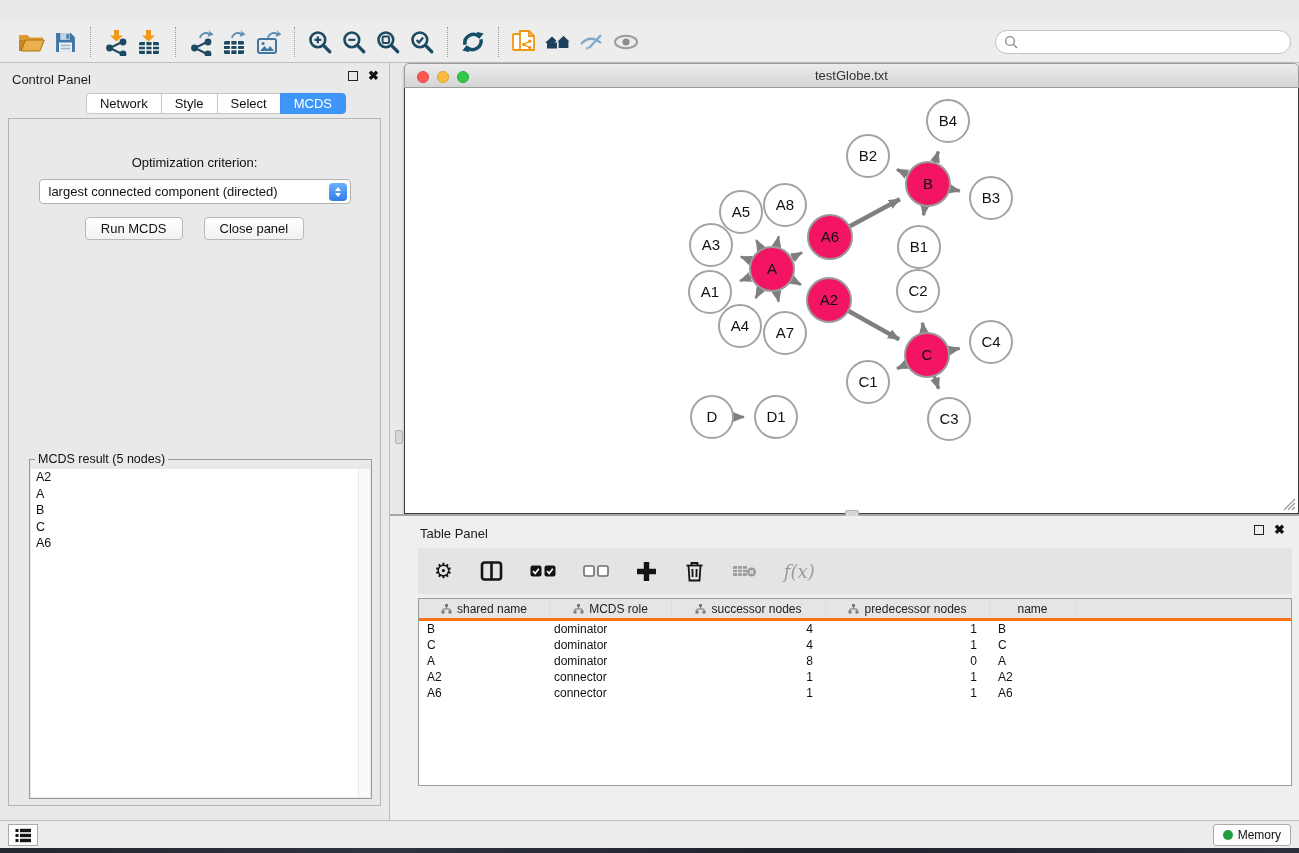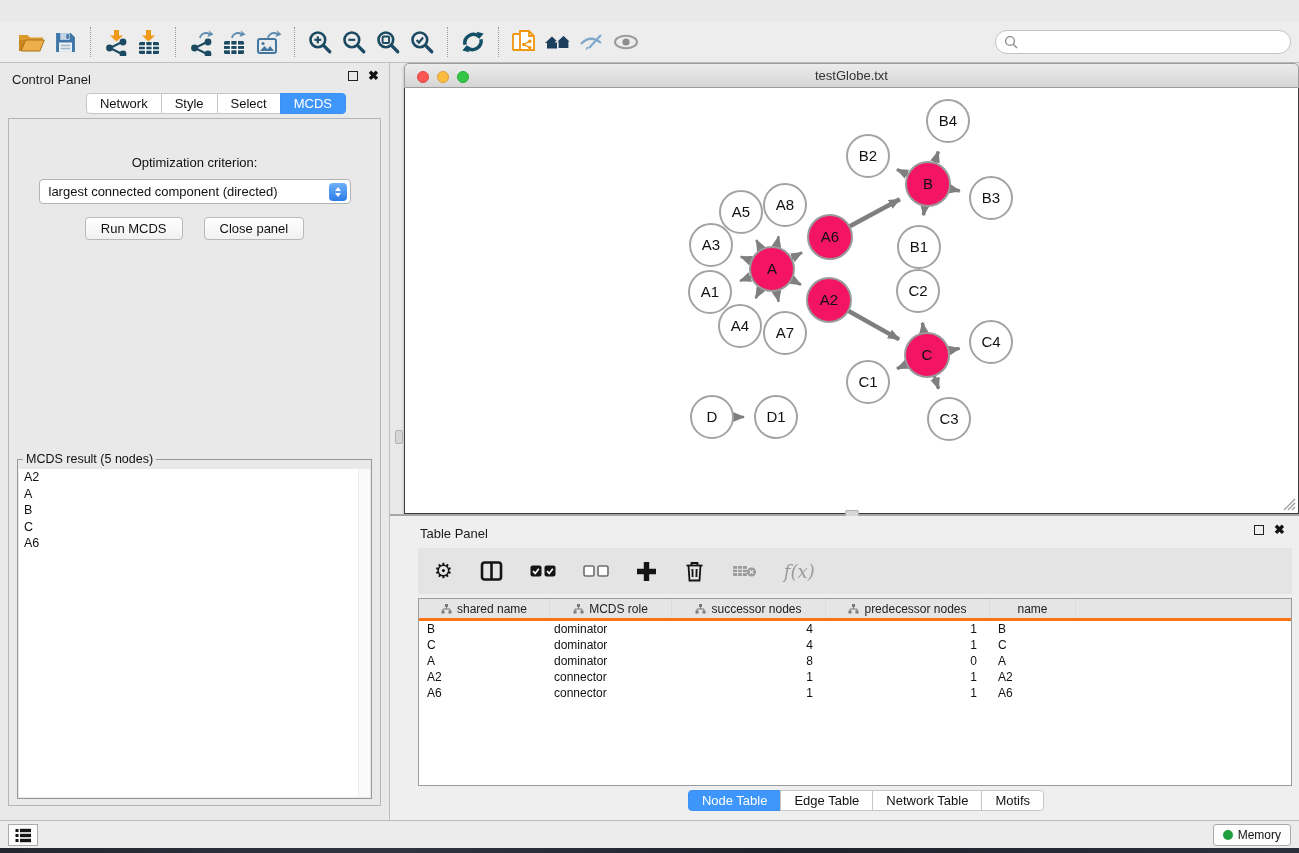--- a/index.html
+++ b/index.html
@@ -46,21 +46,21 @@
     border:1px solid #b3b3b3; border-radius:4px; font-size:13px; color:#111; line-height:23px; padding-left:9px; }
   .dropdown .stepper { position:absolute; right:3px; top:2.5px; width:18px; height:18px; border-radius:4px;
     background:linear-gradient(#6db1fc,#2e7ce8); display:flex; flex-direction:column; align-items:center; justify-content:center; }
   .stepper .chev { width:0; height:0; border-left:3.5px solid transparent; border-right:3.5px solid transparent; }
   .chev.up { border-bottom:4px solid #fff; margin-bottom:2px; }
   .chev.down { border-top:4px solid #fff; }
   .btn-row { display:flex; justify-content:center; gap:21px; margin-top:13px; }
   .mac-btn { background:linear-gradient(#ffffff,#f1f1f1); border:1px solid #b9b9b9; border-radius:4px;
     font-size:13px; color:#111; padding:3px 15px; }
 
-  .result-group { position:absolute; left:8px; right:8px; top:340px; height:340px; border:1px solid #999; }
+  .result-group { position:absolute; left:20px; right:8px; top:340px; height:340px; border:1px solid #999; }
   .result-legend { position:absolute; left:5px; top:-8px; background:#e9e9e9; padding:0 3px; font-size:12.5px; color:#111; }
   .result-list { position:absolute; left:1px; right:1px; top:9px; bottom:1px; background:#fff; overflow:hidden; }
   .result-scroll { position:absolute; right:0; top:0; bottom:0; width:12px; background:#fafafa; border-left:1px solid #ececec; }
   .result-item { font-size:12.5px; color:#111; line-height:16.5px; padding-left:5px; }
 
   
   .net-window { position:absolute; left:404px; top:63px; width:895px; height:451px;
     border-radius:5px 5px 0 0; box-shadow:0 1px 3px rgba(0,0,0,.25); }
   .net-titlebar { position:relative; height:25px; background:linear-gradient(#ececec,#d5d5d5);
     border:1px solid #9c9c9c; border-radius:5px 5px 0 0; }
@@ -578,26 +578,20 @@
           <div class="dt-row">
             <div class="dt-cell al" style="width: 131px;">A6</div>
             <div class="dt-cell al2" style="width: 122px;">connector</div>
             <div class="dt-cell ar" style="width: 154px;">1</div>
             <div class="dt-cell ar" style="width: 164px;">1</div>
             <div class="dt-cell al" style="width: 86px;">A6</div>
           </div>
         </div>
     </div>
 
-    <div class="tp-tabs seg-tabs" id="tp-tabs">
-        <div class="seg-tab selected first">Node Table</div>
-        <div class="seg-tab">Edge Table</div>
-        <div class="seg-tab">Network Table</div>
-        <div class="seg-tab last">Motifs</div>
-      </div>
   </div>
 
   <div class="statusbar">
     <div class="sb-left-btn">
       <svg width="16" height="15" viewBox="0 0 16 15">
         <g fill="#141414">
           <rect x="0.5" y="1" width="3" height="3"></rect>
             <rect x="5" y="0.8" width="11" height="3.4"></rect>
           <rect x="0.5" y="6" width="3" height="3"></rect>
             <rect x="5" y="5.8" width="11" height="3.4"></rect>

